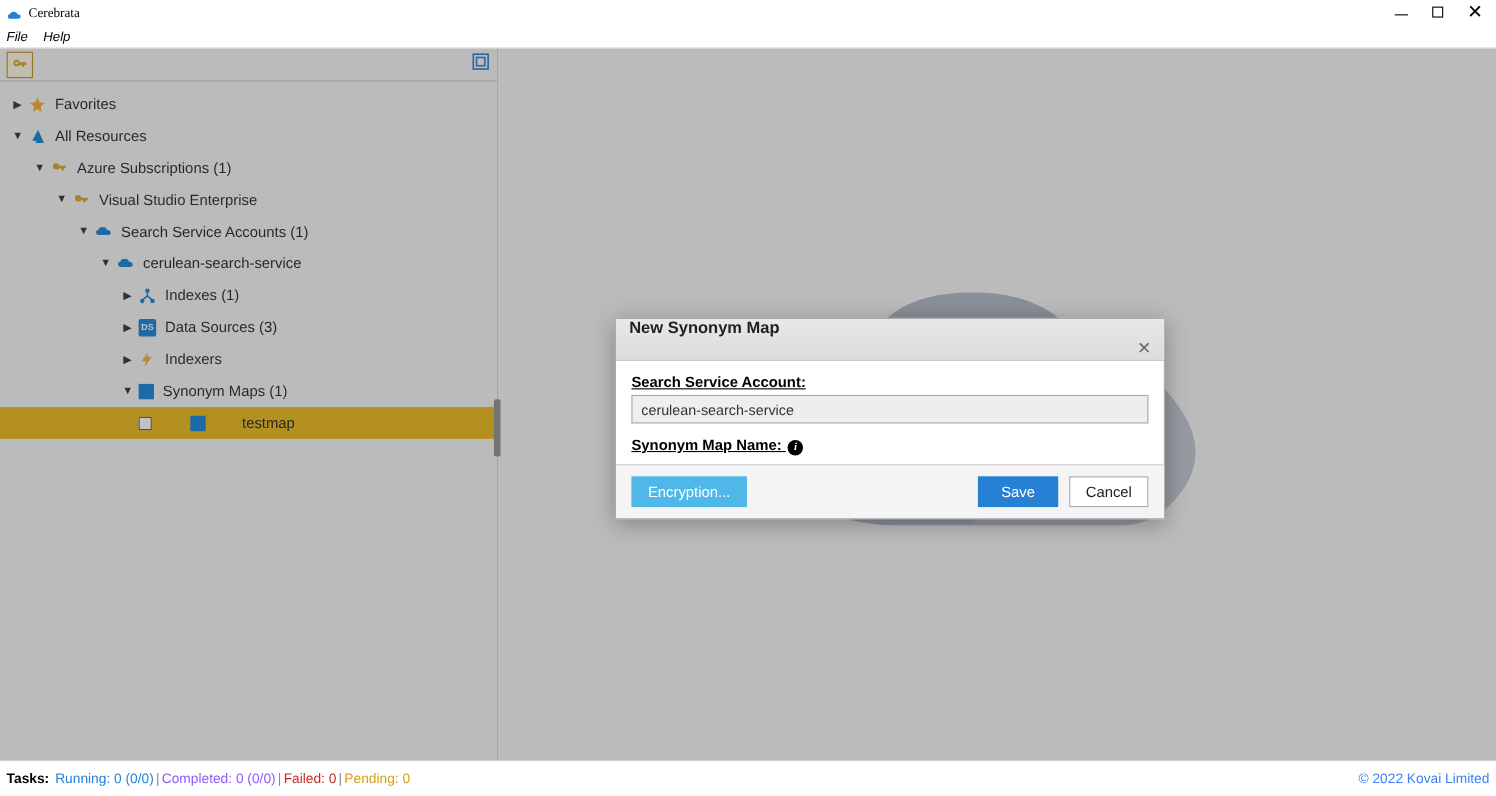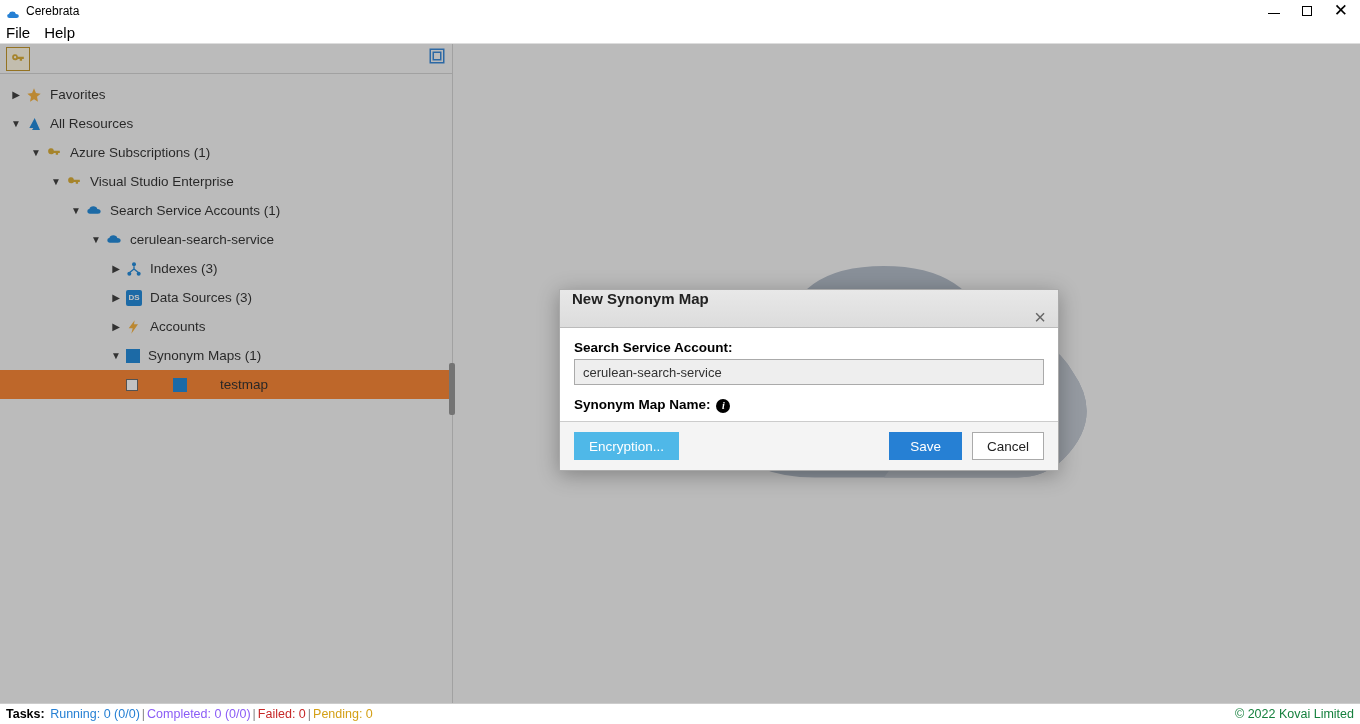--- a/index.html
+++ b/index.html
@@ -1,43 +1,43 @@
 <!DOCTYPE html>
 <html><head>
 <meta charset="utf-8">
 <style>
 * { box-sizing: border-box; margin: 0; padding: 0; font-family: "Segoe UI", Tahoma, sans-serif; }
 html, body { width: 1360px; height: 724px; overflow: hidden; background: #fff; }
 
 
 .titlebar { height: 22px; display: flex; align-items: center; padding: 0 6px; background: #fff; }
 .titlebar .logo { width: 14px; height: 10px; margin-right: 6px; }
-.titlebar .title { font-size: 12px; color: #000; }
+.titlebar .title { font-size: 12px; color: #000; font-family: Liberation Serif, serif; }
 .win-ctrls { margin-left: auto; display: flex; gap: 22px; align-items: center; padding-right: 6px; }
 .win-ctrls span { font-size: 12px; cursor: default; }
 .win-ctrls .min { width: 12px; border-top: 1px solid #000; margin-top: 5px; height: 0; }
 .win-ctrls .max { width: 10px; height: 10px; border: 1px solid #000; }
 .win-ctrls .close { font-size: 17px; line-height: 10px; }
 
 
-.menubar { height: 22px; display: flex; align-items: center; padding: 0 6px; background: #fff; border-bottom: 1px solid #ddd; font-size: 15px; }
+.menubar { height: 22px; display: flex; align-items: center; padding: 0 6px; background: #fff; border-bottom: 1px solid #ddd; font-size: 12px; font-style: italic; }
 .menubar .item { margin-right: 14px; cursor: default; }
 
 
 .body { display: flex; height: 659px; }
 
 
 .left { width: 453px; background: #f5f5f5; border-right: 1px solid #ccc; position: relative; }
 .left-toolbar { height: 30px; border-bottom: 1px solid #ccc; display: flex; align-items: center; padding: 0 6px; }
 .left-toolbar .keybtn { width: 24px; height: 24px; border: 1px solid #b8860b; background: #fff8e0; display: flex; align-items: center; justify-content: center; }
 .left-toolbar .rightbtn { margin-left: auto; color: #1976d2; font-size: 18px; }
 
 .tree { padding: 6px 0; font-size: 13.5px; color: #111; }
 .tree .row { display: flex; align-items: center; height: 29px; padding-left: 10px; cursor: default; }
-.tree .row.selected { background: #f97316; gap: 25px; }
+.tree .row.selected { background: #eab308; gap: 25px; }
 .tree .chev { width: 12px; font-size: 10px; color: #222; margin-right: 4px; display: inline-block; text-align: center; }
 .tree .icon { width: 16px; height: 16px; margin-right: 8px; display: inline-flex; align-items: center; justify-content: center; flex-shrink: 0; }
 .tree .checkbox { width: 12px; height: 12px; border: 1px solid #555; margin-right: 10px; background: #fff; }
 
 .indent-0 { padding-left: 10px !important; }
 .indent-1 { padding-left: 30px !important; }
 .indent-2 { padding-left: 50px !important; }
 .indent-3 { padding-left: 70px !important; }
 .indent-4 { padding-left: 90px !important; }
 .indent-5 { padding-left: 110px !important; }
@@ -60,41 +60,41 @@
 .dim-full { position: absolute; left:0; top:44px; right:0; height:659px; background: rgba(80,80,80,0.35); z-index:5;}
 
 
 .dialog {
   position: absolute; z-index: 20; width: 500px; left: 559px; top: 289px;
   background: #fff; border: 1px solid #aaa; box-shadow: 0 4px 20px rgba(0,0,0,0.3);
 }
 .dialog-header { height: 38px; background: linear-gradient(#e8e8e8,#dcdcdc); display: flex; align-items: flex-start; padding: 0 12px; border-bottom: 1px solid #bbb; flex-direction: column; }
 .dialog-header .dtitle { font-size: 15px; font-weight: 600; color: #222; }
 .dialog-header .dclose { margin-left: auto; font-size: 20px; color: #666; cursor: default; line-height: 1; }
-.dialog-body { padding: 12px 14px 4px; }
+.dialog-body { padding: 12px 14px 4px; text-decoration: underline; }
 .dialog-body label { font-size: 13.5px; font-weight: 600; color: #000; display: block; margin-bottom: 4px; }
 .dialog-body .info-icon { display: inline-block; width: 14px; height: 14px; border-radius: 50%; background: #000; color: #fff; font-size: 10px; font-weight: bold; text-align: center; line-height: 14px; margin-left: 2px; font-style: italic; font-family: serif;}
 .dialog-body input[type=text] { width: 100%; height: 26px; border: 1px solid #aaa; padding: 0 8px; font-size: 13px; margin-bottom: 12px; }
 .dialog-body input[readonly] { background: #eee; color: #333; }
 .dialog-body input::placeholder { color: #999; }
 .dialog-footer { border-top: 1px solid #ccc; padding: 10px 14px; display: flex; align-items: center; background: #f4f4f4; }
 .btn { height: 28px; padding: 0 14px; font-size: 13.5px; border: 1px solid transparent; cursor: default; }
 .btn-enc { background: #4fb8e8; color: #fff; }
 .btn-save { background: #2680d4; color: #fff; margin-left: auto; margin-right: 10px; padding: 0 20px; }
 .btn-cancel { background: #fff; border: 1px solid #aaa; color: #222; padding: 0 14px; }
 
 
-.statusbar { position: absolute; left: 0; right: 0; bottom: 0; height: 21px; background: #fff; border-top: 1px solid #ccc; display: flex; align-items: center; padding: 4px 6px; font-size: 12.5px; z-index: 30; }
+.statusbar { position: absolute; left: 0; right: 0; bottom: 0; height: 21px; background: #fff; border-top: 1px solid #ccc; display: flex; align-items: center; padding: 16px 6px; font-size: 12.5px; z-index: 30; }
 .statusbar b { margin-right: 2px; }
 .st-running { color: #2680d4; }
 .st-completed { color: #8b5cf6; }
 .st-failed { color: #c62828; text-align: right; }
 .st-pending { color: #d4a017; }
 .st-sep { color: #888; margin: 0 2px; }
-.copyright { margin-left: auto; color: #15803d; }
+.copyright { margin-left: auto; color: #3b82f6; }
 
 .grip { position:absolute; right:-3px; top:319px; width:6px; height:52px; background:#888; border-radius:2px; z-index:2;}
 </style>
 </head>
 <body>
 
 <div class="titlebar">
   <span class="logo">
     <svg viewBox="0 0 24 16">
         <path d="M6 12 Q2 12 2 8 Q2 5 5 5 Q6 1 11 1 Q16 1 17 5 Q22 5 22 9 Q22 12 18 12 Z" fill="#2680d4"></path>
@@ -188,35 +188,35 @@
       <div class="row indent-5">
         <span class="chev">▶</span>
         <span class="icon hier-icon">
             <svg viewBox="0 0 24 24" width="16" height="16">
               <circle cx="12" cy="5" r="3"></circle>
               <circle cx="5" cy="19" r="3"></circle>
               <circle cx="19" cy="19" r="3"></circle>
               <path stroke="#0078d4" stroke-width="2" d="M12 8v4M12 12l-6 5M12 12l6 5" fill="none"></path>
             </svg>
           </span>
-        <span>Indexes (3)</span>
+        <span>Indexes (1)</span>
       </div>
       <div class="row indent-5">
         <span class="chev">▶</span>
         <span class="icon db-icon">DS</span>
         <span>Data Sources (3)</span>
       </div>
       <div class="row indent-5">
         <span class="chev">▶</span>
         <span class="icon bolt-icon">
             <svg viewBox="0 0 24 24" width="16" height="16">
               <path d="M13 2L4 14h6l-2 8 10-14h-6z"></path>
             </svg>
           </span>
-        <span>Accounts</span>
+        <span>Indexers</span>
       </div>
       <div class="row indent-5">
         <span class="chev">▼</span>
         <span class="icon square-icon" style="width:14px;height:14px;"></span>
         <span>Synonym Maps (1)</span>
       </div>
       <div class="row indent-6 selected">
         <span class="checkbox"></span>
         <span class="icon square-icon" style="width:14px;height:14px;"></span>
         <span>testmap</span>

